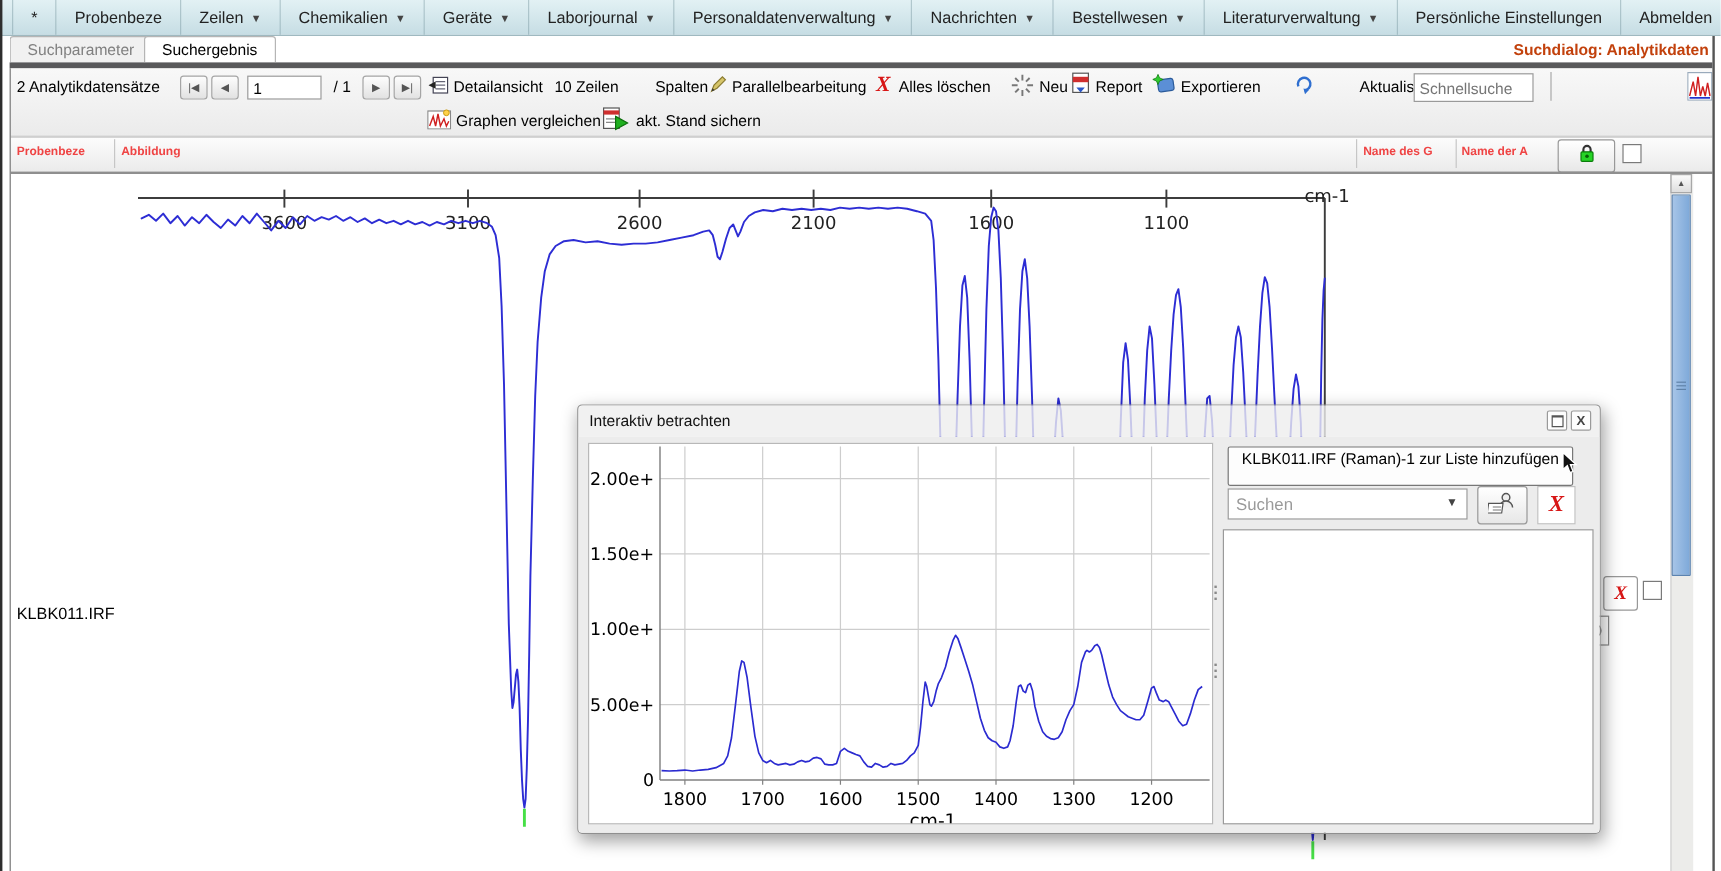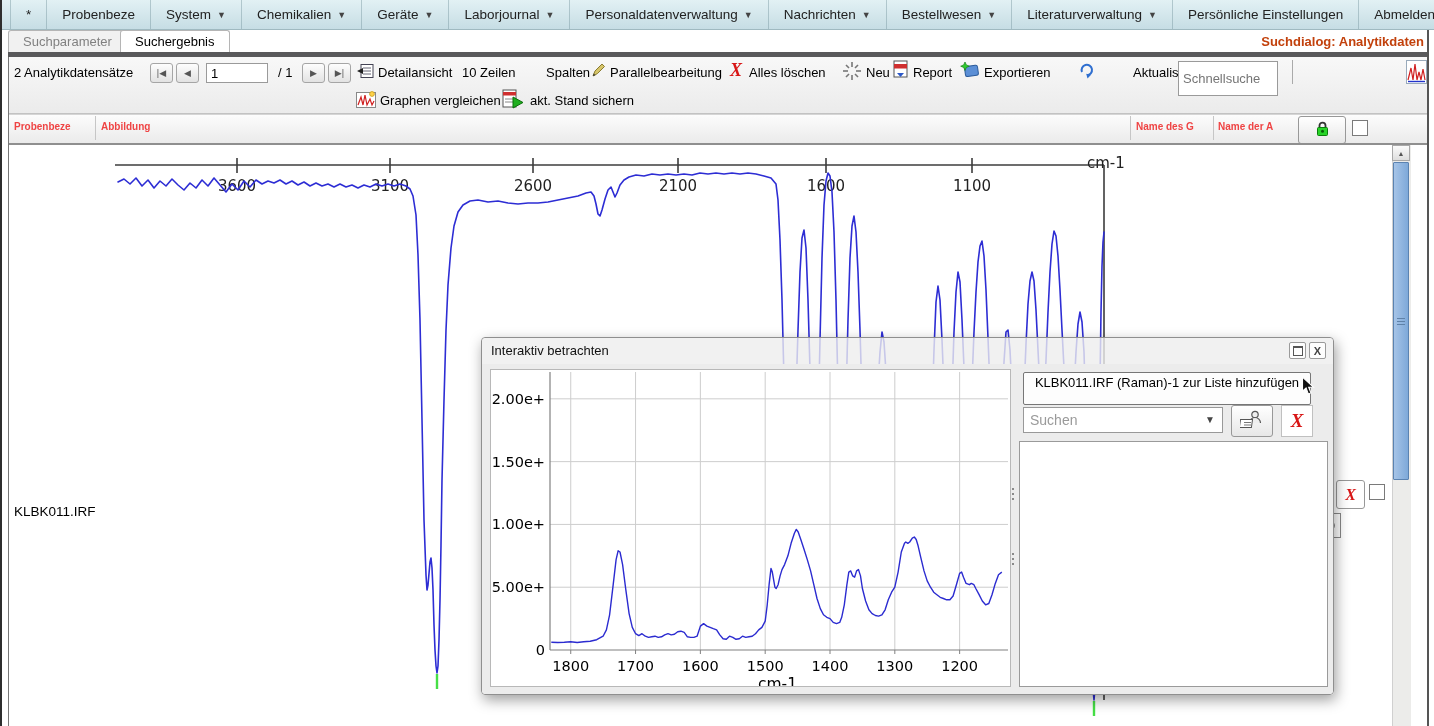--- a/index.html
+++ b/index.html
@@ -74,21 +74,21 @@
 <body>
 
 <div id="menubar" class="abs">
     <div class="menu-item">
       <span>*</span>
     </div>
     <div class="menu-item">
       <span>Probenbeze</span>
     </div>
     <div class="menu-item">
-      <span>System</span>
+      <span>Zeilen</span>
       <span class="menu-caret">▼</span>
     </div>
     <div class="menu-item">
       <span>Chemikalien</span>
       <span class="menu-caret">▼</span>
     </div>
     <div class="menu-item">
       <span>Geräte</span>
       <span class="menu-caret">▼</span>
     </div>
@@ -188,21 +188,21 @@
     </svg></span>
 <div class="tool-label tool-btnlabel" style="left:984px;top:65px;">Exportieren</div>
 
 <span class="abs" style="left:1078px;top:61px;">
   <svg width="18" height="18" fill="none">
       <path d="M4 11 A5.2 5.2 0 1 1 9 14.2" stroke="#2f6fd0" stroke-width="2"></path>
   <path d="M9.5 17.5 L8.2 12.8 L12.8 13.9 Z" fill="#2f6fd0"></path>
     </svg></span>
 <div class="tool-label tool-btnlabel" style="left:1098px;top:65px;margin-left:35px;">Aktualisieren</div>
 
-<input class="tb-input" style="left: 1178px; top: 61px; width: 100px; height: 35px; font-size: 13px; color: rgb(85, 85, 85);" placeholder="Schnellsuche">
+<input class="tb-input" style="left: 1178px; top: 61px; width: 100px; height: 24px; font-size: 13px; color: rgb(85, 85, 85);" placeholder="Schnellsuche">
 <div class="vsep" style="left:1292px;top:60px;height:24px;"></div>
 
 <span class="abs" style="left:1406px;top:60px;cursor:pointer;">
   <svg width="21" height="24">
       <rect x="0.5" y="0.5" width="20" height="23" fill="#fff" stroke="#9ab"></rect>
   <path d="M2 20 L5 8 L7 20 L9 4 L11 20 L13 12 L15 20 L17 9 L19 20" fill="none" stroke="#d02020" stroke-width="1.2"></path>
   <line x1="2" y1="21.5" x2="19" y2="21.5" stroke="#2233cc" stroke-width="1.4"></line>
     </svg></span>
 
 <span class="abs" style="left:356px;top:90px;">

